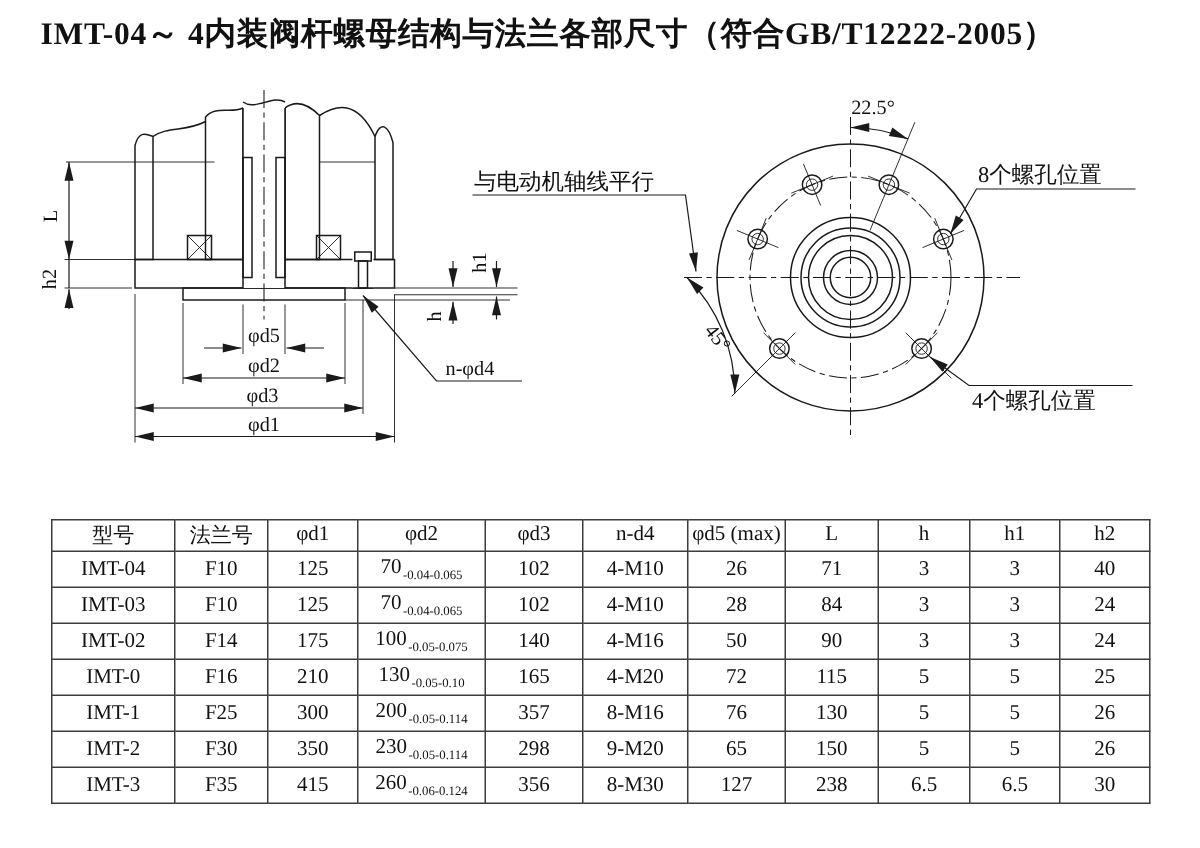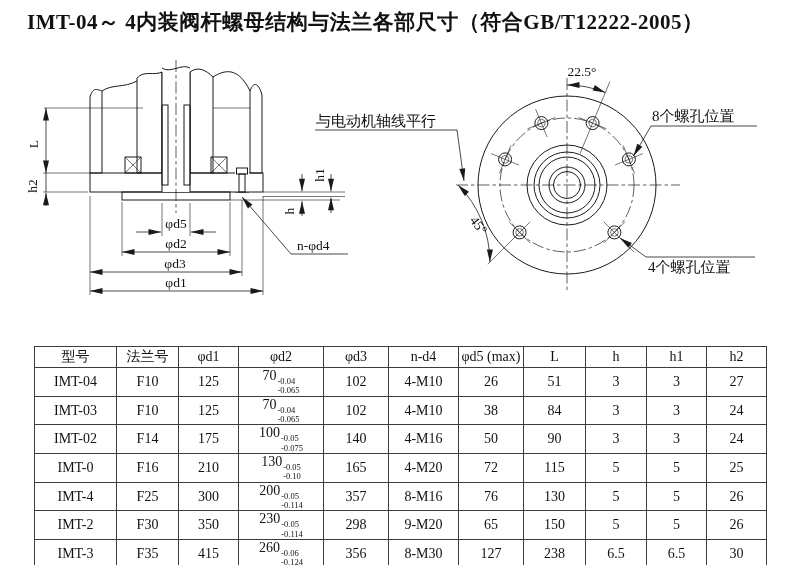--- a/index.html
+++ b/index.html
@@ -15,21 +15,21 @@
   .cl{stroke:#1a1a1a;stroke-width:0.7;fill:none;stroke-dasharray:12 3 3.5 3;}
   .dt{font-size:13.5px;}
   .cn{font-size:15px;}
   
   #spec-table{position:absolute;left:34px;top:346px;width:732px;border-collapse:collapse;
               table-layout:fixed;font-size:14px;}
   #spec-table td,#spec-table th{border:1px solid #3c3c3c;text-align:center;vertical-align:middle;
               padding:0;height:23px;font-weight:normal;overflow:hidden;white-space:nowrap;}
   #spec-table{border:1.5px solid #333;}
   #spec-table tr.hdr td{height:20px;}
-  .tol{display:inline-flex;flex-direction:column;justify-content:center;font-size:8.5px;
+  .tol{display:inline-flex;flex-direction:row;justify-content:center;font-size:8.5px;
        line-height:1.1;text-align:left;vertical-align:-4px;margin-left:1px;}
 </style>
 </head>
 <body>
 <div id="page">
 
 <div id="title">IMT-04～ 4内装阀杆螺母结构与法兰各部尺寸（符合GB/T12222-2005）</div>
 
 <svg id="drawing" viewBox="0 55 800 242" width="800" height="242" xmlns="http://www.w3.org/2000/svg">
   <defs>
@@ -224,36 +224,36 @@
       <td>IMT-04</td>
       <td>F10</td>
       <td>125</td>
       <td><span>70</span><span class="tol">
               <span>-0.04</span>
               <span>-0.065</span>
             </span></td>
       <td>102</td>
       <td>4-M10</td>
       <td>26</td>
-      <td>51</td>
-      <td>3</td>
-      <td>3</td>
-      <td>27</td>
+      <td>71</td>
+      <td>3</td>
+      <td>3</td>
+      <td>40</td>
     </tr>
     <tr>
       <td>IMT-03</td>
       <td>F10</td>
       <td>125</td>
       <td><span>70</span><span class="tol">
               <span>-0.04</span>
               <span>-0.065</span>
             </span></td>
       <td>102</td>
       <td>4-M10</td>
-      <td>38</td>
+      <td>28</td>
       <td>84</td>
       <td>3</td>
       <td>3</td>
       <td>24</td>
     </tr>
     <tr>
       <td>IMT-02</td>
       <td>F14</td>
       <td>175</td>
       <td><span>100</span><span class="tol">
@@ -278,21 +278,21 @@
             </span></td>
       <td>165</td>
       <td>4-M20</td>
       <td>72</td>
       <td>115</td>
       <td>5</td>
       <td>5</td>
       <td>25</td>
     </tr>
     <tr>
-      <td>IMT-4</td>
+      <td>IMT-1</td>
       <td>F25</td>
       <td>300</td>
       <td><span>200</span><span class="tol">
               <span>-0.05</span>
               <span>-0.114</span>
             </span></td>
       <td>357</td>
       <td>8-M16</td>
       <td>76</td>
       <td>130</td>

